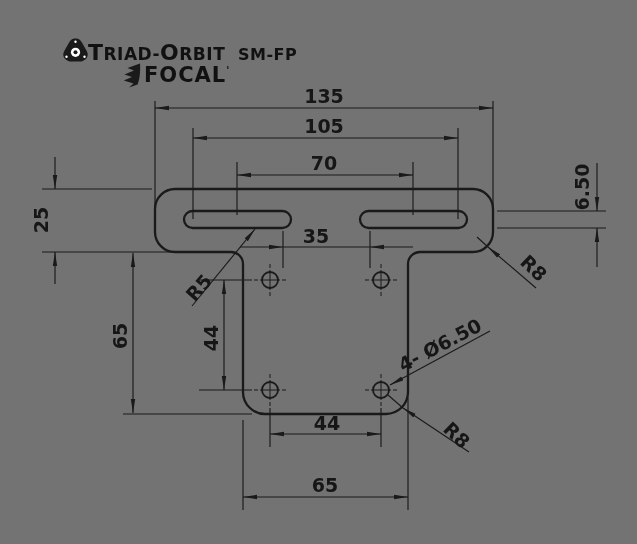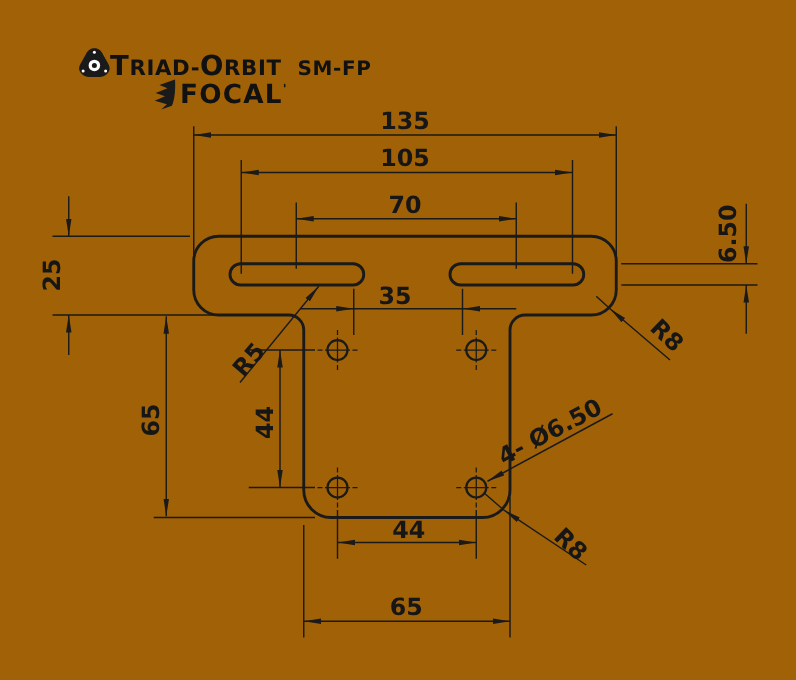--- a/index.html
+++ b/index.html
@@ -1,16 +1,16 @@
 <!DOCTYPE html>
 <html><head>
 <meta charset="utf-8">
 <style>
   html,body{margin:0;padding:0;background:#ffffff;}
-  .canvas{position:relative;width:637px;height:544px;background:#a16207;overflow:hidden;
+  .canvas{position:relative;width:637px;height:544px;background:#737373;overflow:hidden;
           font-family:"DejaVu Sans",sans-serif;}
   svg{position:absolute;left:0;top:0;}
   .outline{stroke:#1a1a1a;stroke-width:2.3;fill:none;stroke-linejoin:round;stroke-linecap:butt;}
   .holec{stroke:#1a1a1a;stroke-width:1.8;fill:none;}
   .dim,.ext,.leader{stroke:#1a1a1a;stroke-width:1.15;fill:none;}
   .cl{stroke:#1a1a1a;stroke-width:1;fill:none;}
   .dimtext{font-family:"DejaVu Sans",sans-serif;font-size:19px;font-weight:600;
            fill:#161616;text-anchor:middle;}
   .logorow1{font-family:"DejaVu Sans",sans-serif;font-weight:800;fill:#111;letter-spacing:0.5px;}
   .big{font-size:22px;} .small{font-size:17px;}

